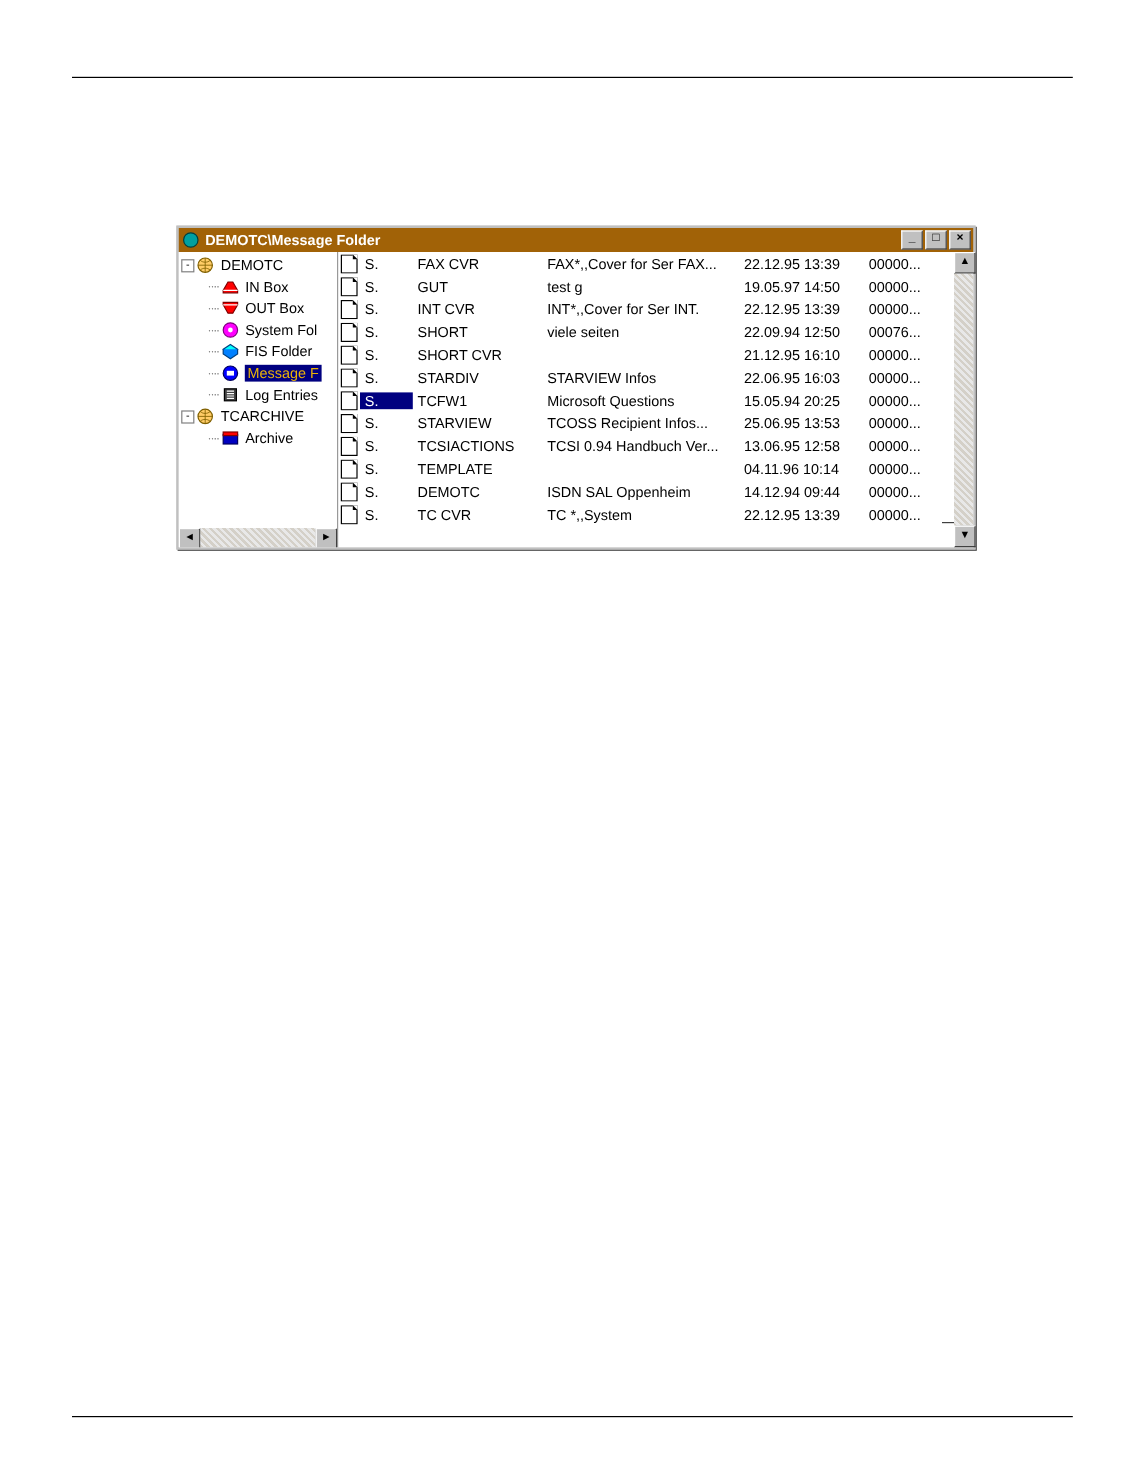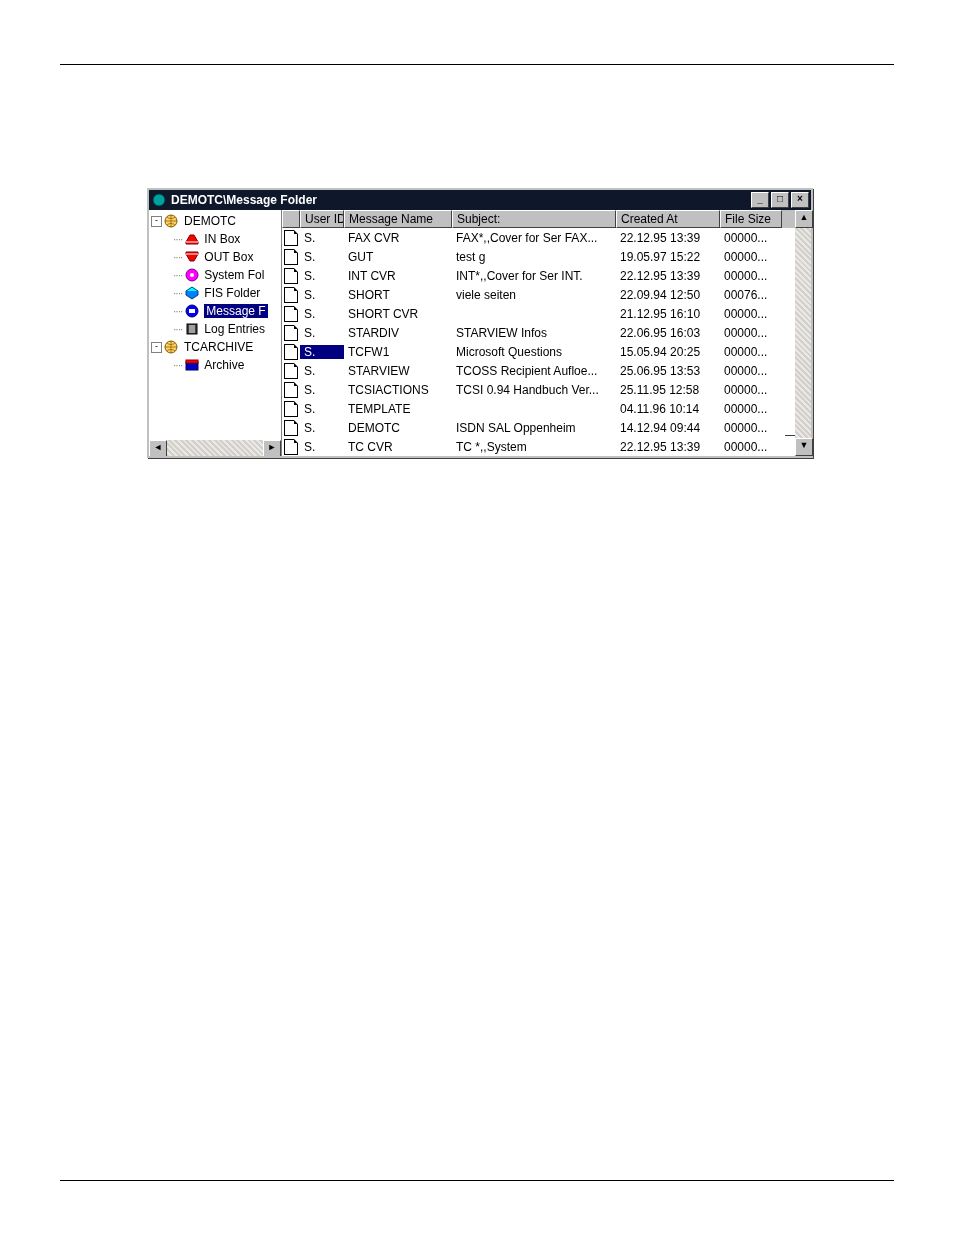--- a/index.html
+++ b/index.html
@@ -24,21 +24,21 @@
   .window {
     position: absolute;
     left: 147px;
     top: 188px;
     width: 662px;
     border: 2px solid #c0c0c0;
     box-shadow: 1px 1px 0 #404040;
     background: #c0c0c0;
   }
   .titlebar {
-    background: #0f172a;
+    background: #a16207;
     color: #fff;
     display: flex;
     align-items: center;
     height: 20px;
     padding: 0 2px;
     font-weight: bold;
   }
   .titlebar .app-icon {
     width: 16px; height: 16px;
     margin-right: 4px;
@@ -105,21 +105,21 @@
     margin-right: 2px;
   }
   .tree-row .ticon {
     width: 16px; height: 14px;
     margin-right: 4px;
     display:inline-flex; align-items:center; justify-content:center;
   }
   .tree-row .lbl { }
   .tree-row.selected .lbl {
     background: #000080;
-    color: #ffffff;
+    color: #eab308;
     padding: 0 2px;
   }
   .tree-hscroll {
     position: absolute;
     left: 0; right: 0; bottom: 0;
     height: 16px;
     background: #c0c0c0;
     display: flex;
   }
   .sb-btn {
@@ -349,47 +349,39 @@
           </div>
         </div>
       <div class="tree-hscroll">
         <div class="sb-btn">◄</div>
         <div class="sb-track"></div>
         <div class="sb-btn">►</div>
       </div>
     </div>
 
     <div class="list-pane">
-      <div class="headers">
-        <div class="hcell col-icon"></div>
-        <div class="hcell col-user">User ID</div>
-        <div class="hcell col-name">Message Name</div>
-        <div class="hcell col-subj">Subject:</div>
-        <div class="hcell col-date">Created At</div>
-        <div class="hcell col-size">File Size</div>
-      </div>
       <div class="rows" id="rows">
           <div class="lrow">
             <div class="lcell col-icon">
               <span class="page-icon"></span>
             </div>
             <div class="lcell col-user">S.</div>
             <div class="lcell col-name">FAX    CVR</div>
             <div class="lcell col-subj">FAX*,,Cover for Ser FAX...</div>
             <div class="lcell col-date">22.12.95 13:39</div>
             <div class="lcell col-size">00000...</div>
           </div>
           <div class="lrow">
             <div class="lcell col-icon">
               <span class="page-icon"></span>
             </div>
             <div class="lcell col-user">S.</div>
             <div class="lcell col-name">GUT</div>
             <div class="lcell col-subj">test g</div>
-            <div class="lcell col-date">19.05.97 15:22</div>
+            <div class="lcell col-date">19.05.97 14:50</div>
             <div class="lcell col-size">00000...</div>
           </div>
           <div class="lrow">
             <div class="lcell col-icon">
               <span class="page-icon"></span>
             </div>
             <div class="lcell col-user">S.</div>
             <div class="lcell col-name">INT    CVR</div>
             <div class="lcell col-subj">INT*,,Cover for Ser INT.</div>
             <div class="lcell col-date">22.12.95 13:39</div>
@@ -434,32 +426,32 @@
             <div class="lcell col-subj">Microsoft Questions</div>
             <div class="lcell col-date">15.05.94 20:25</div>
             <div class="lcell col-size">00000...</div>
           </div>
           <div class="lrow">
             <div class="lcell col-icon">
               <span class="page-icon"></span>
             </div>
             <div class="lcell col-user">S.</div>
             <div class="lcell col-name">STARVIEW</div>
-            <div class="lcell col-subj">TCOSS Recipient Aufloe...</div>
+            <div class="lcell col-subj">TCOSS Recipient Infos...</div>
             <div class="lcell col-date">25.06.95 13:53</div>
             <div class="lcell col-size">00000...</div>
           </div>
           <div class="lrow">
             <div class="lcell col-icon">
               <span class="page-icon"></span>
             </div>
             <div class="lcell col-user">S.</div>
             <div class="lcell col-name">TCSIACTIONS</div>
             <div class="lcell col-subj">TCSI 0.94 Handbuch Ver...</div>
-            <div class="lcell col-date">25.11.95 12:58</div>
+            <div class="lcell col-date">13.06.95 12:58</div>
             <div class="lcell col-size">00000...</div>
           </div>
           <div class="lrow">
             <div class="lcell col-icon">
               <span class="page-icon"></span>
             </div>
             <div class="lcell col-user">S.</div>
             <div class="lcell col-name">TEMPLATE</div>
             <div class="lcell col-subj"></div>
             <div class="lcell col-date">04.11.96 10:14</div>

